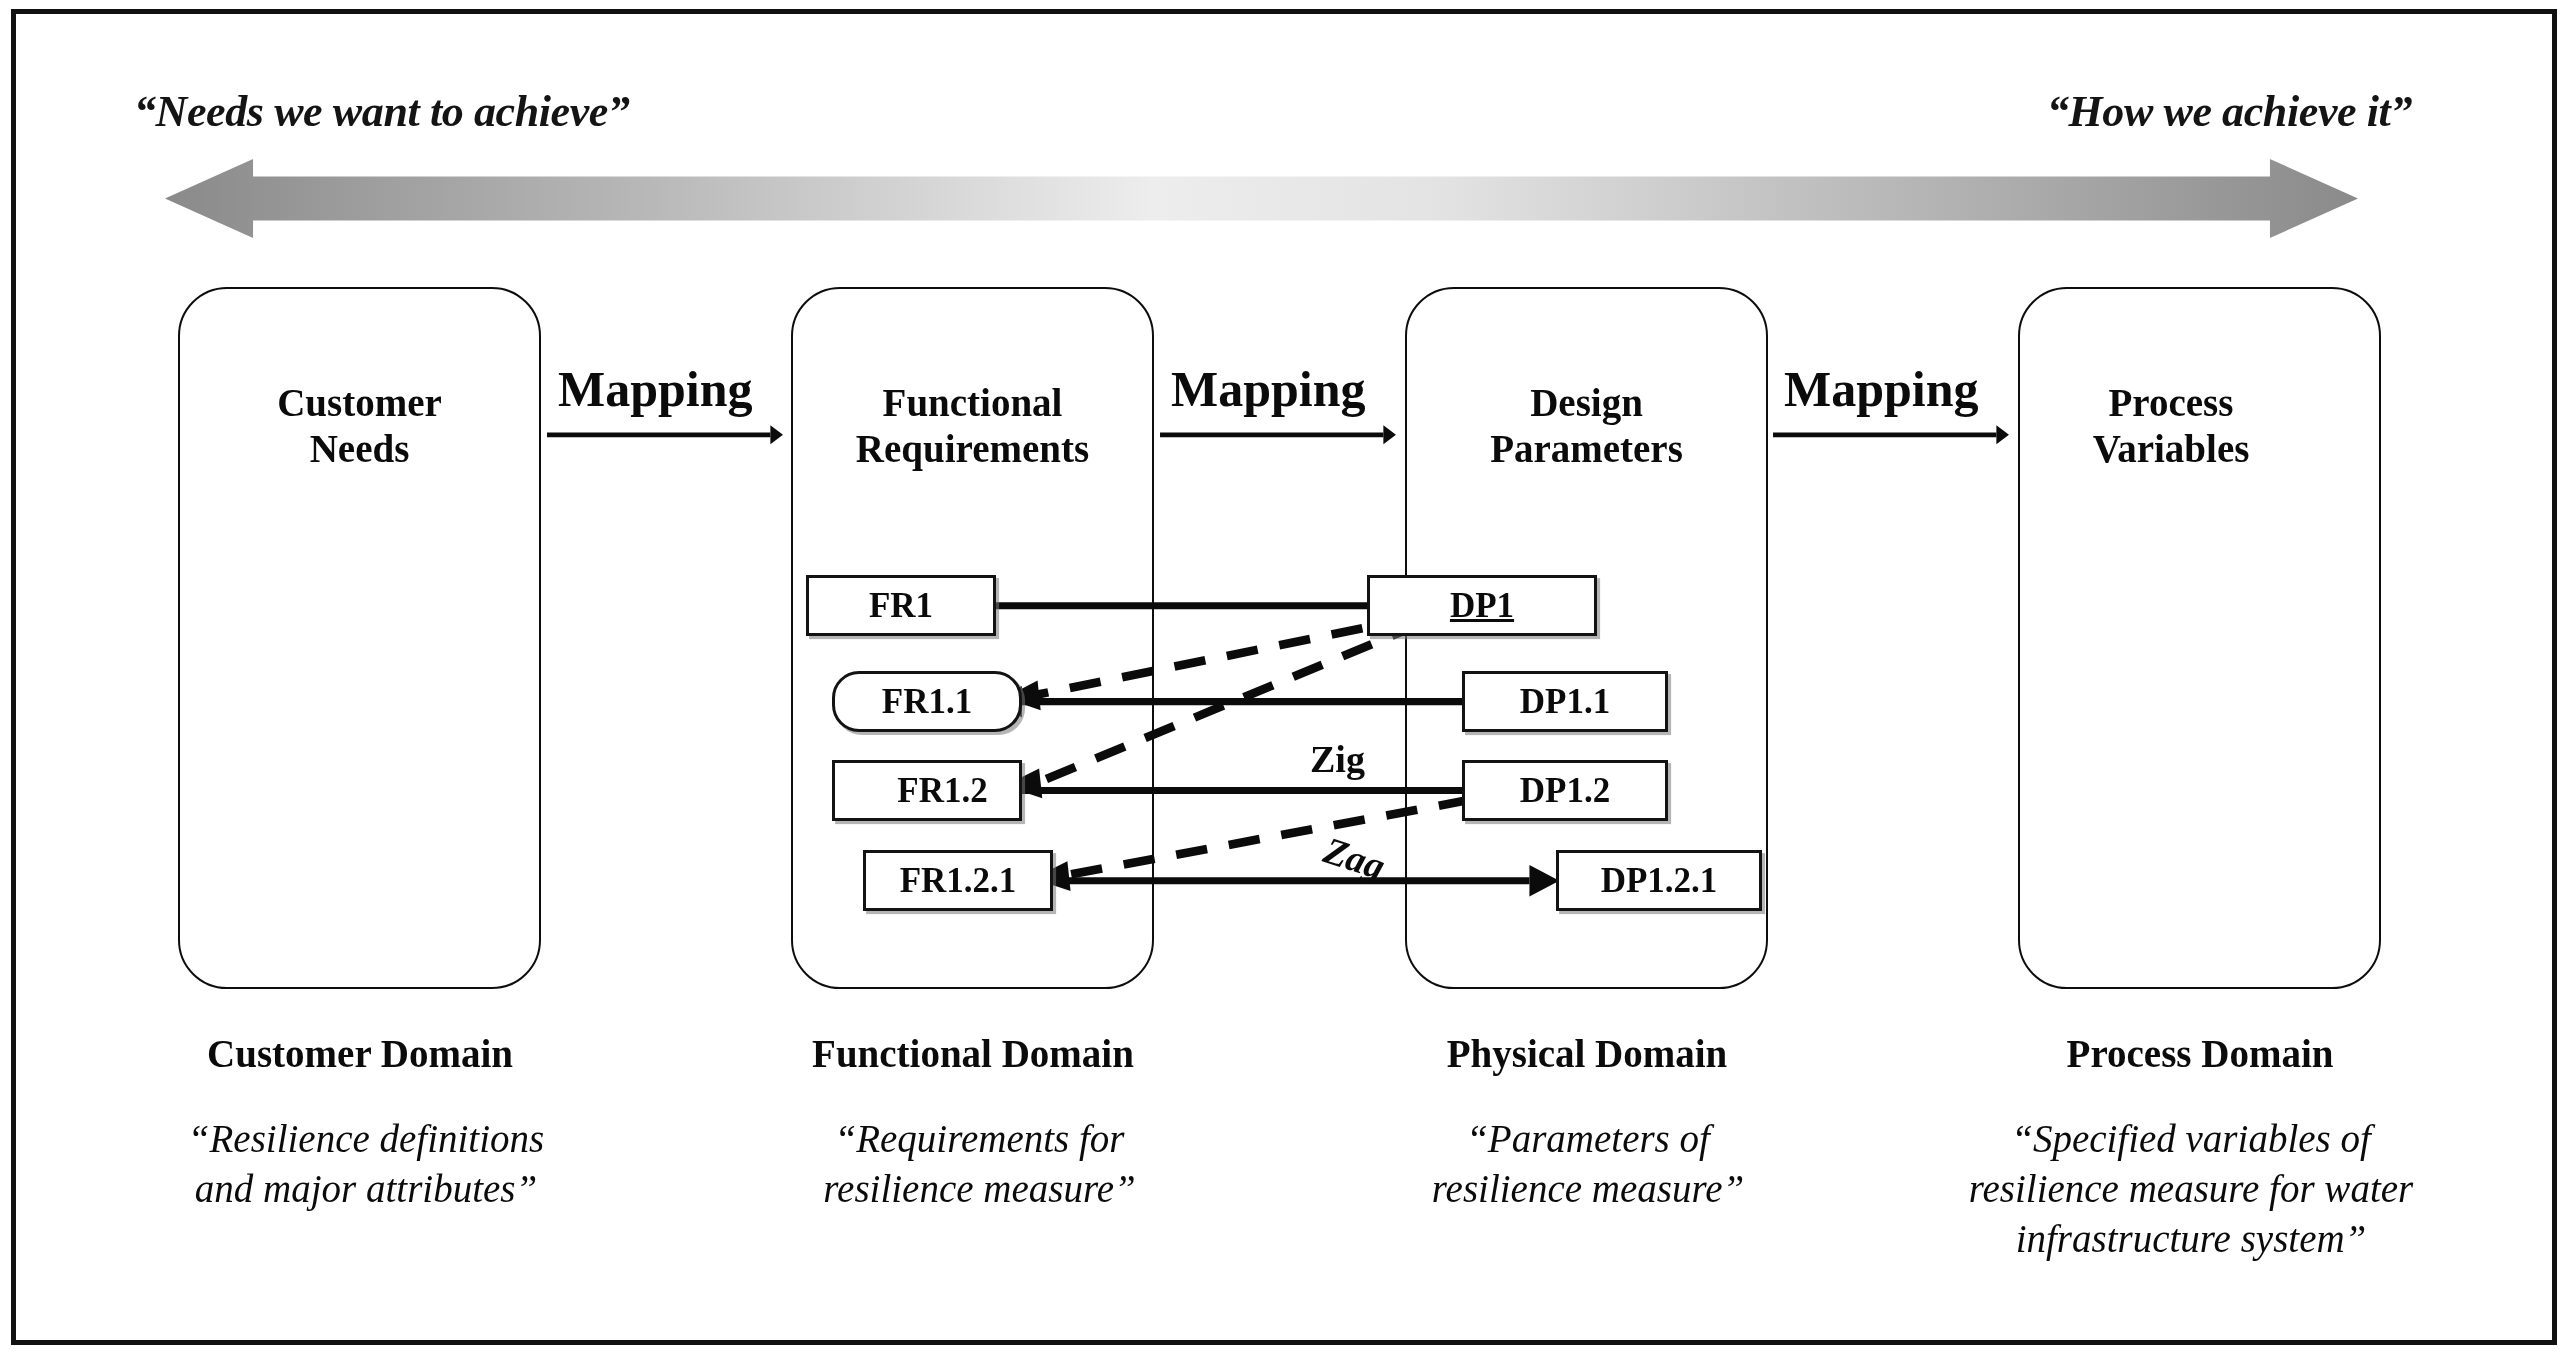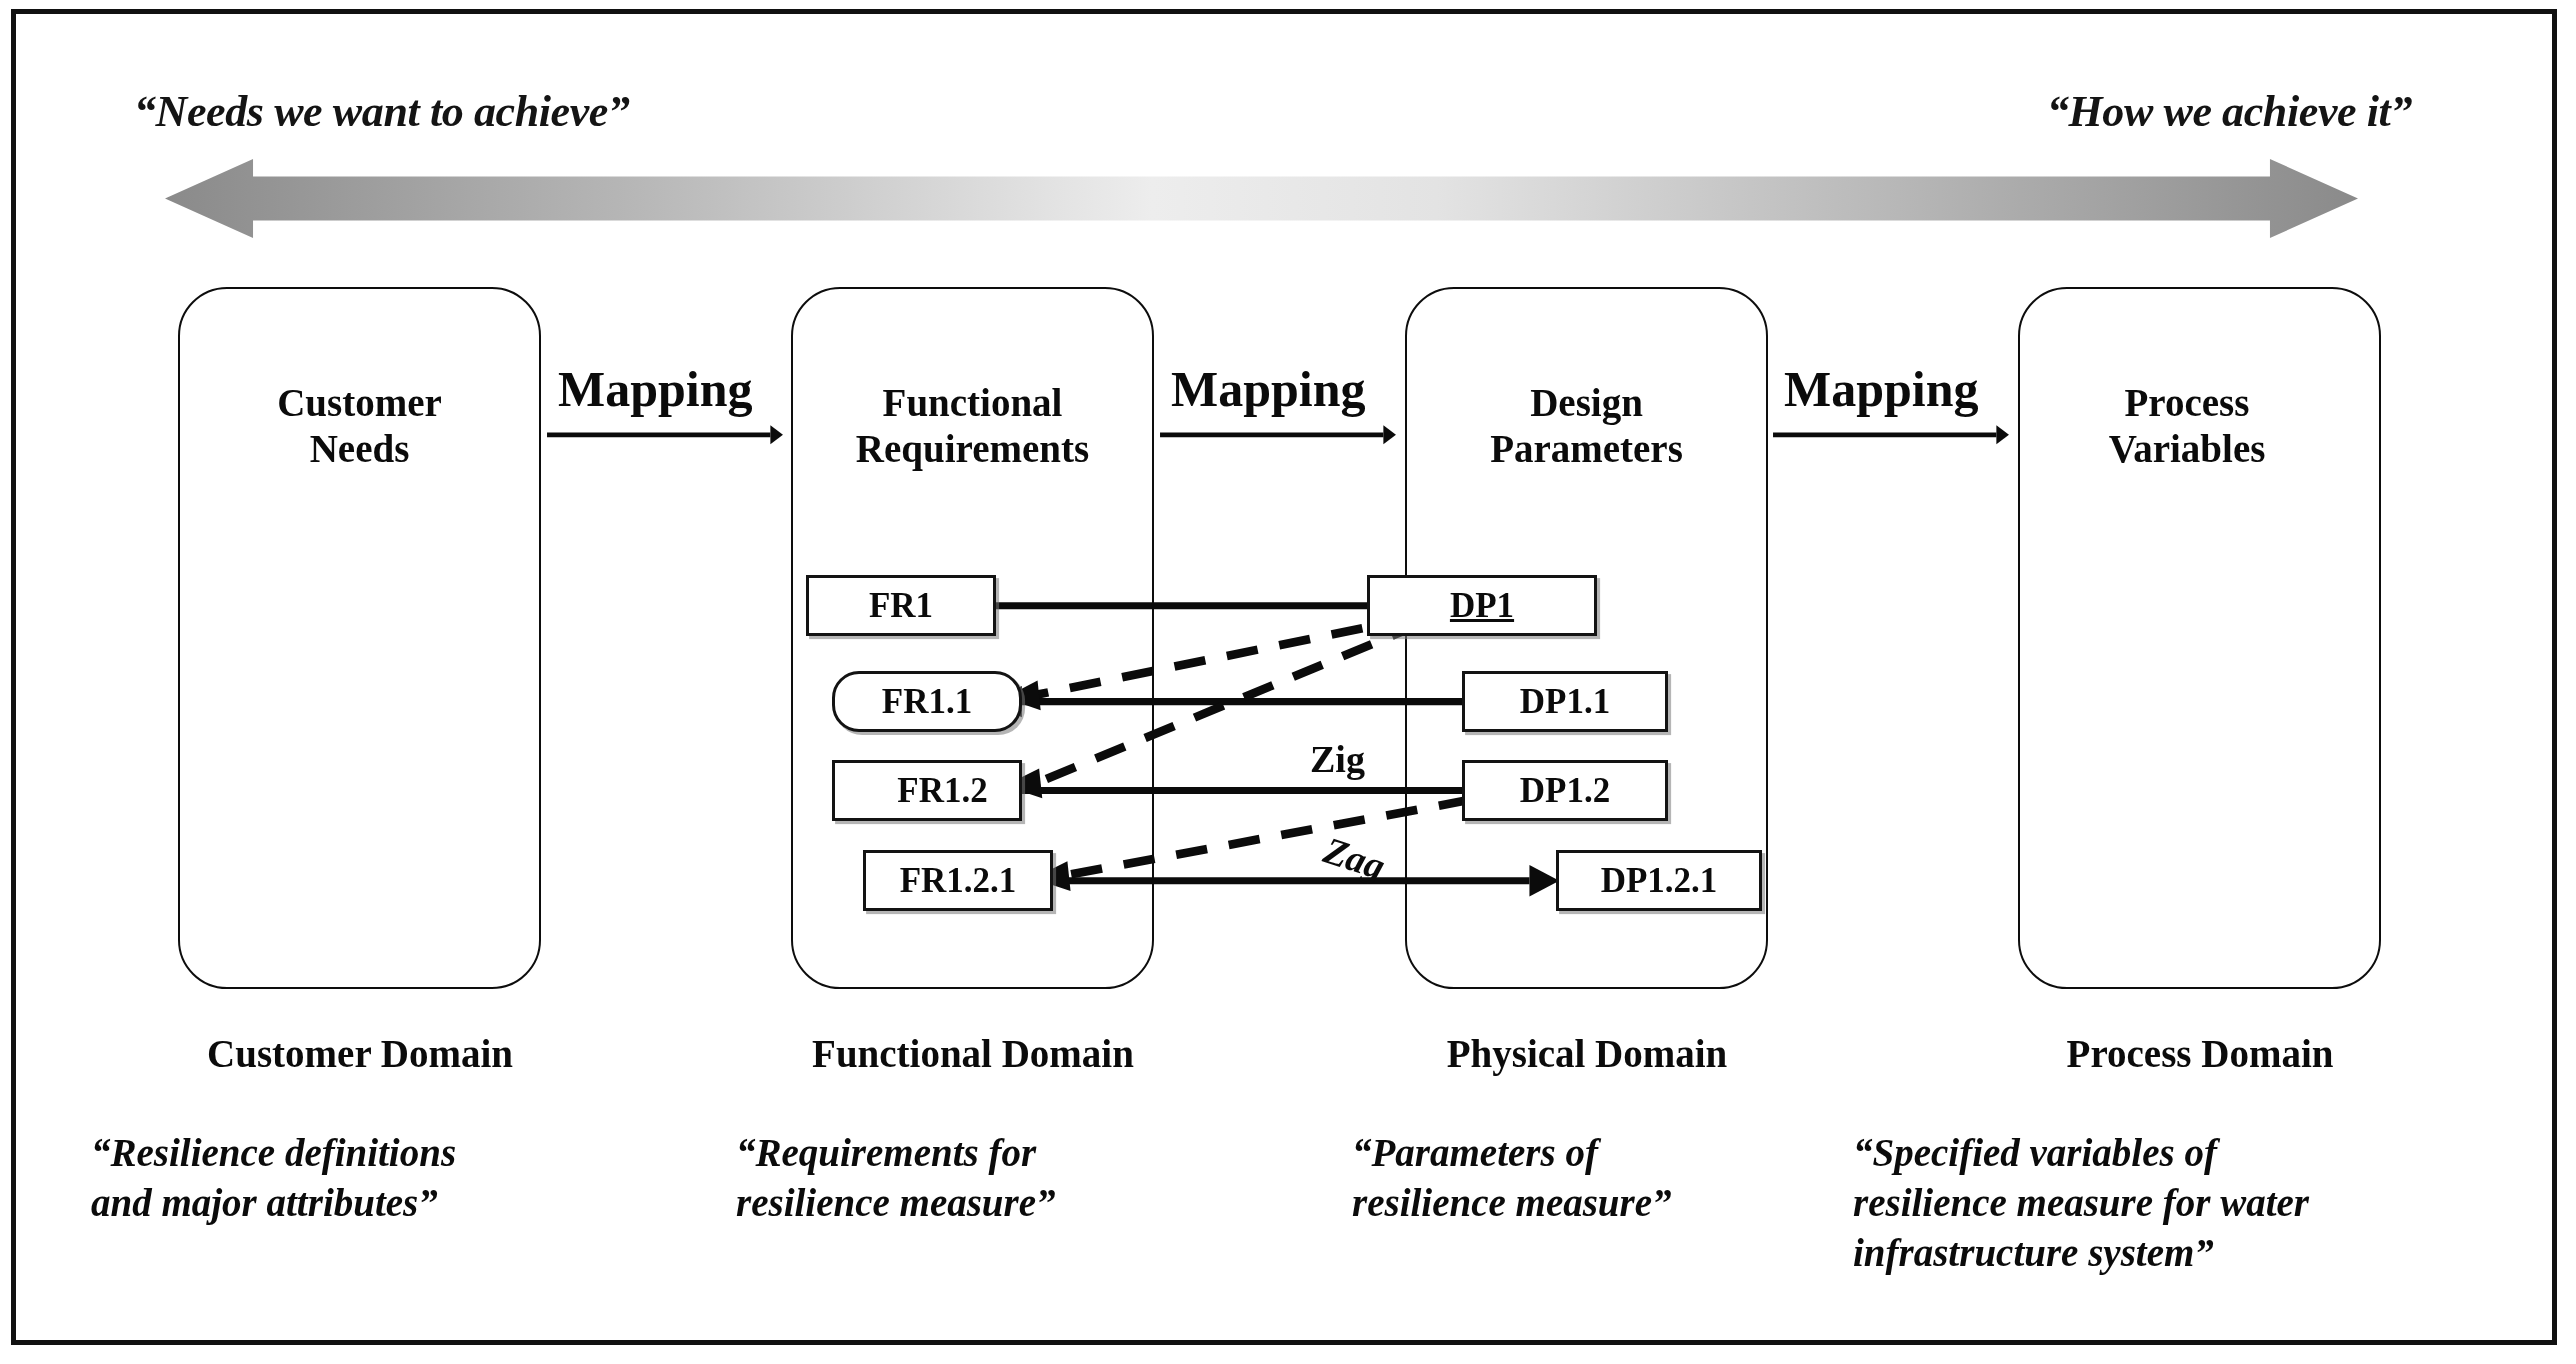--- a/index.html
+++ b/index.html
@@ -116,26 +116,26 @@
     font-weight: bold;
     font-size: 39px;
     color: #0b0b0b;
     text-align: center;
     white-space: nowrap;
   }
   .domain-desc {
     position: absolute;
     top: 1100px;
     font-style: italic;
-    font-weight: bold;
+    font-weight: normal;
     font-size: 39px;
     line-height: 1.28;
     color: #0b0b0b;
+    text-align: center;
     white-space: pre-line;
-    margin-top: 14px;
   }
 </style>
 </head>
 <body>
 
 <div id="page">
   <div id="frame">
 
     <div class="top-caption" id="caption-left">“Needs we want to achieve”</div>
     <div class="top-caption" id="caption-right">“How we achieve it”</div>
@@ -158,21 +158,21 @@
     <div class="domain-box" style="left:775px;  width:363px;"></div>
     <div class="domain-box" style="left:1389px; width:363px;"></div>
     <div class="domain-box" style="left:2002px; width:363px;"></div>
 
     <div class="domain-title" style="left:162px; width:363px;">Customer
 Needs</div>
     <div class="domain-title" style="left:775px; width:363px;">Functional
 Requirements</div>
     <div class="domain-title" style="left:1389px; width:363px;">Design
 Parameters</div>
-    <div class="domain-title" style="left:2002px; width:306px;padding-left:16px;">Process
+    <div class="domain-title" style="left:2002px; width:306px;">Process
 Variables</div>
 
     <div class="mapping-label" style="left:542px; top:346px;">Mapping</div>
     <svg class="mapping-arrow" style="left:531px; top:409px; width:236px; height:23.6px;" viewBox="0 0 300 30">
       <line x1="0" y1="15" x2="284" y2="15" stroke="#0b0b0b" stroke-width="6"></line>
       <polygon points="284,3 300,15 284,27" fill="#0b0b0b"></polygon>
     </svg>
 
     <div class="mapping-label" style="left:1155px; top:346px;">Mapping</div>
     <svg class="mapping-arrow" style="left:1144px; top:409px; width:236px; height:23.6px;" viewBox="0 0 300 30">

